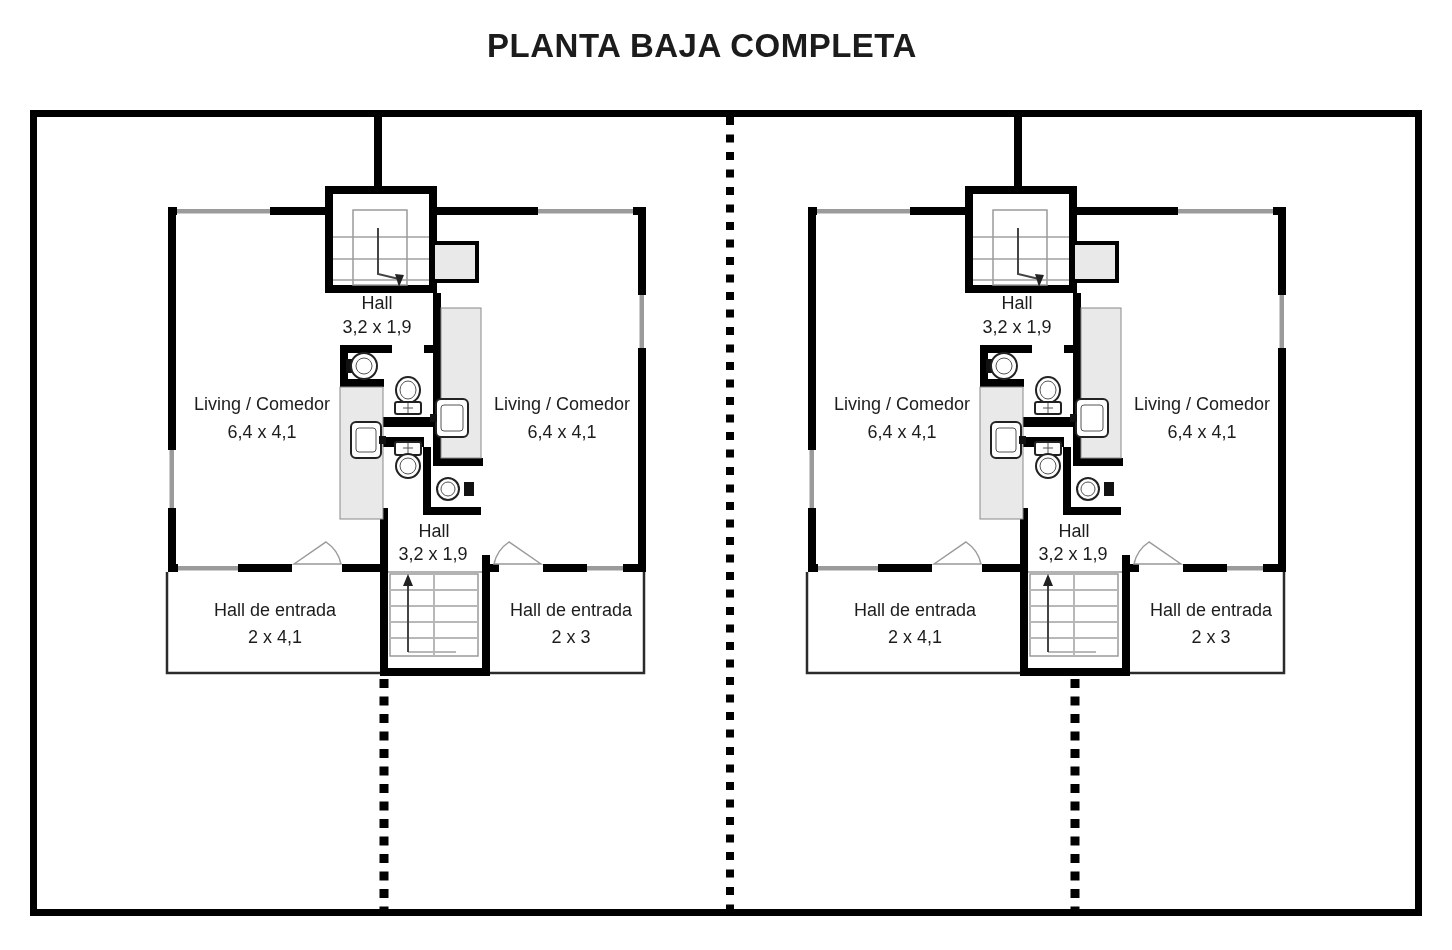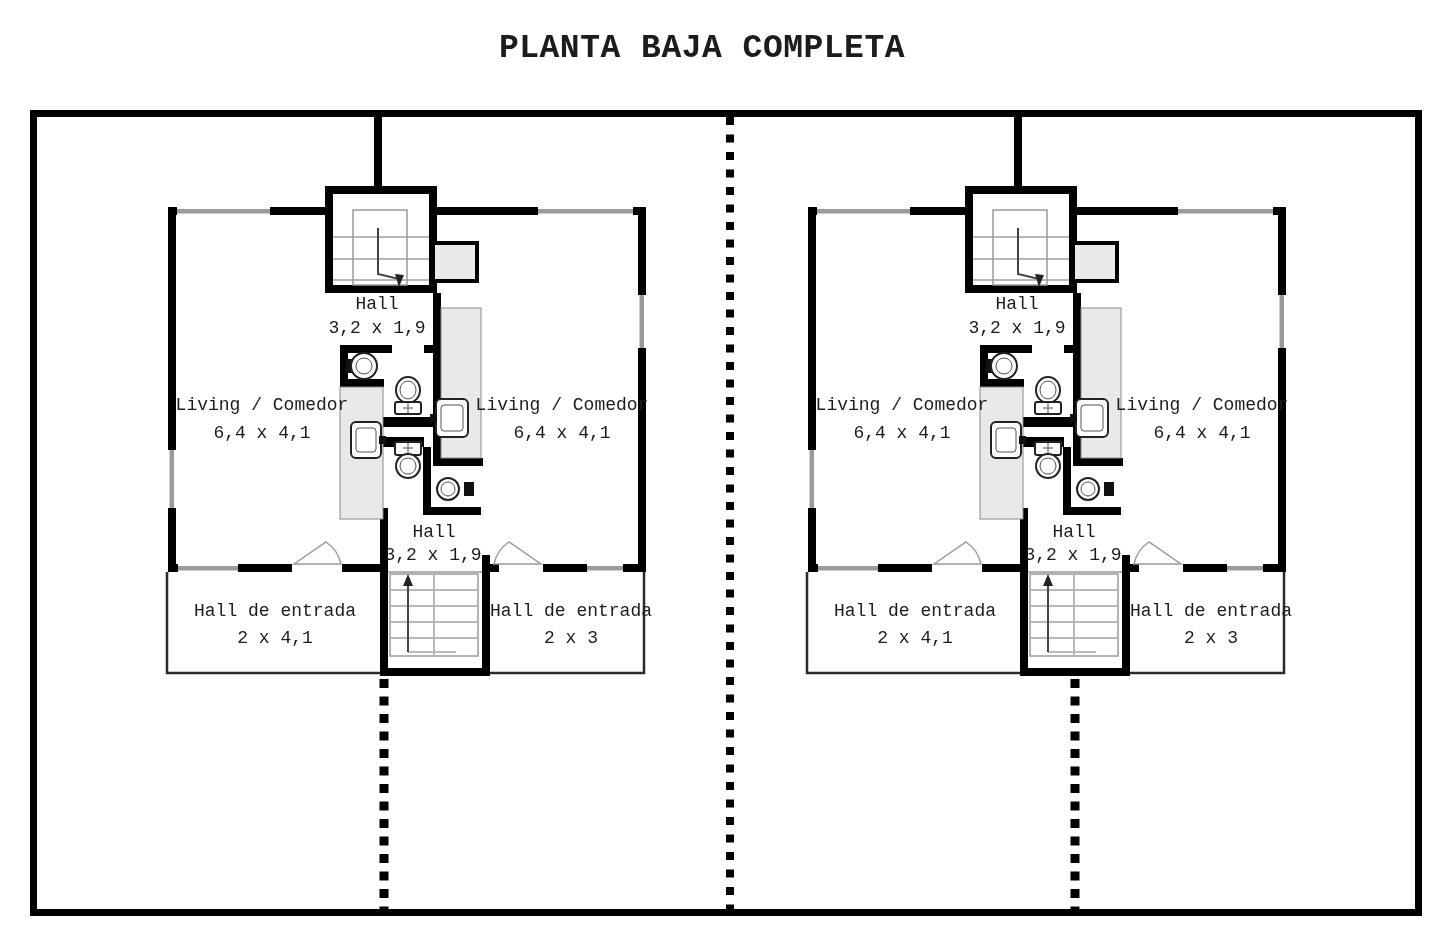--- a/index.html
+++ b/index.html
@@ -1,17 +1,17 @@
 <!DOCTYPE html>
 <html><head>
 <meta charset="utf-8">
 <style>
   html,body{margin:0;padding:0;background:#ffffff;}
   .page{position:relative;width:1452px;height:950px;background:#ffffff;overflow:hidden;
-        font-family:Liberation Mono, monospace;}
+        font-family:Liberation Sans, sans-serif;}
   svg{display:block;}
   text{fill:#1c1c1c;}
   .title{font-size:33px;font-weight:bold;letter-spacing:.5px;}
   .room-label{font-size:18px;font-weight:500;}
   .wall{fill:#000000;stroke:none;}
   .win{fill:#9b9b9b;}
   .thin{stroke:#2b2b2b;stroke-width:2.5;fill:none;}
   .grayfill{fill:#e9e9e9;stroke:#8a8a8a;stroke-width:1;}
   .fix{fill:#ffffff;stroke:#222222;stroke-width:2;}
   .fix-inner{fill:none;stroke:#555555;stroke-width:1;}

